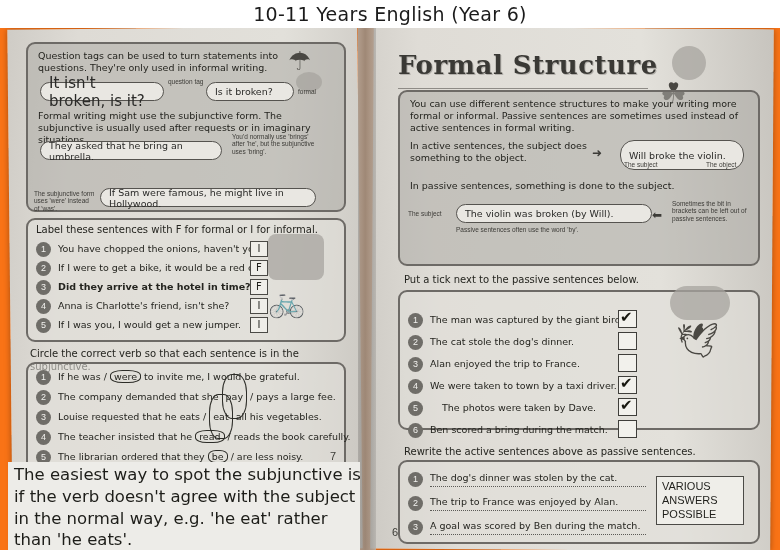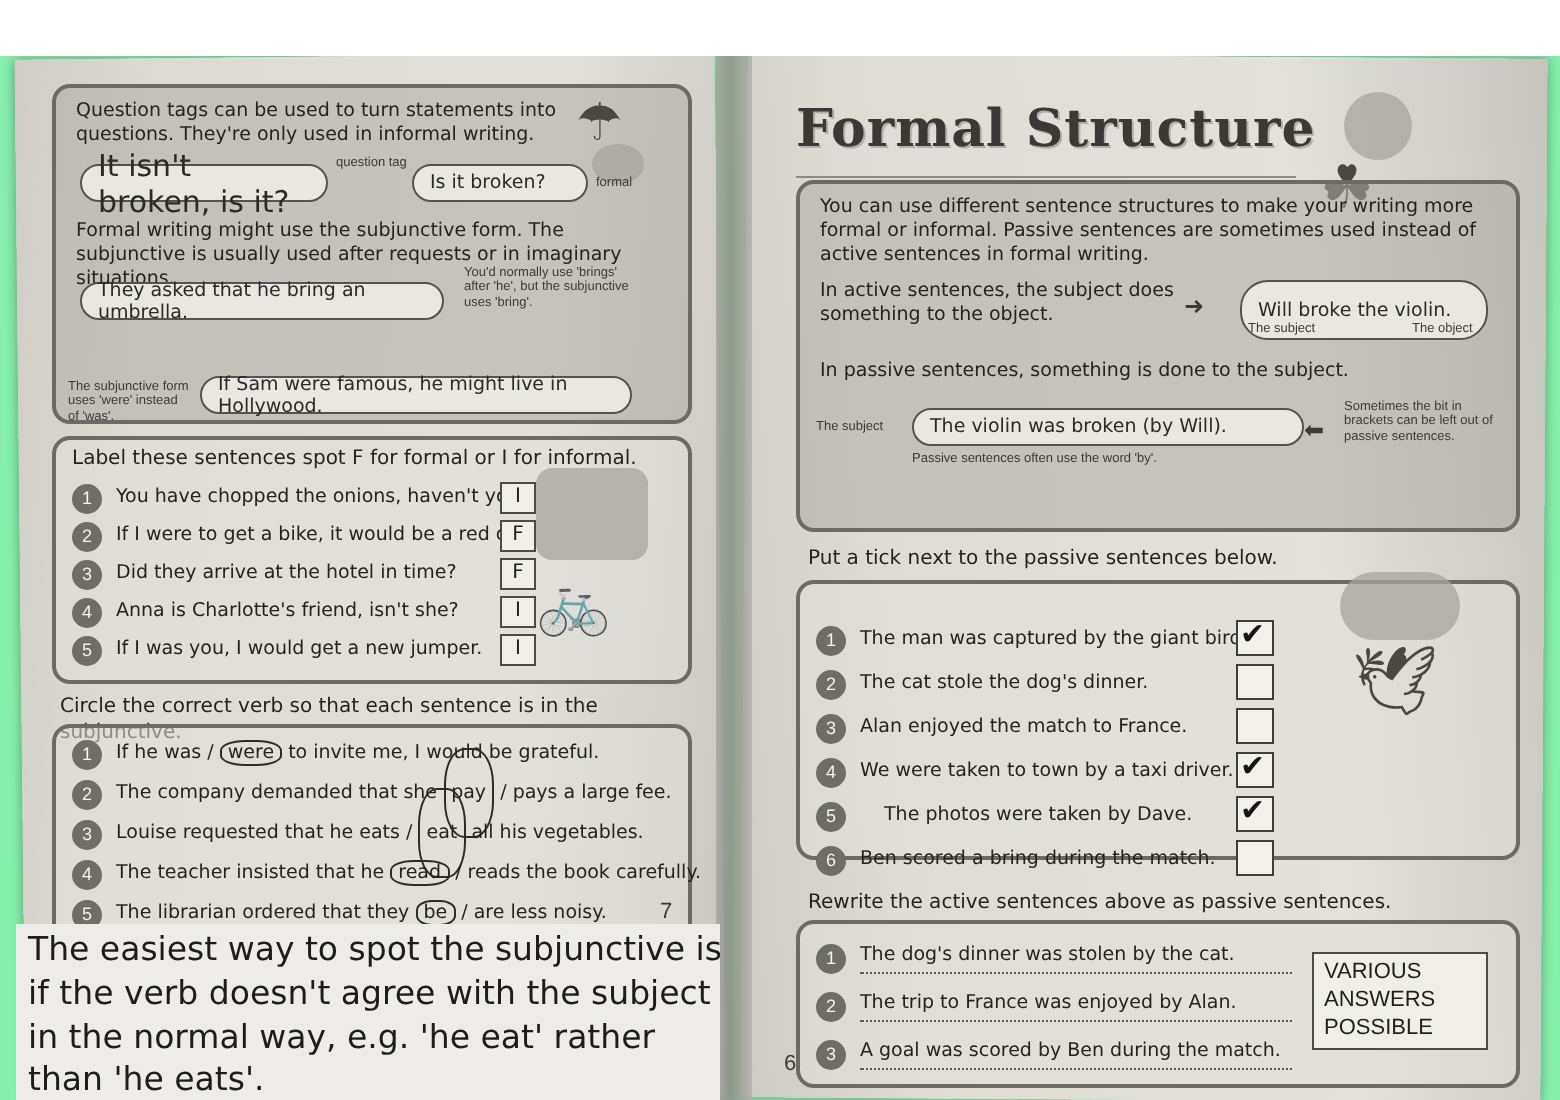--- a/index.html
+++ b/index.html
@@ -31,21 +31,21 @@
     font-family: "DejaVu Sans", sans-serif;
     letter-spacing: 0.3px;
   }
   
   .photo {
     position: absolute;
     top: 28px;
     left: 0;
     width: 780px;
     height: 522px;
-    background: #86efac;
+    background: #f97316;
     overflow: hidden;
   }
   .page-sheet {
     position: absolute;
     background: #d8d6d1;
     box-shadow: 0 0 6px rgba(0,0,0,0.35);
   }
   
   .sheet-left {
     top: 0px;
@@ -224,20 +224,21 @@
     color: #1f1f1b;
     padding: 3px 5px;
     line-height: 1.25;
   }
 </style>
 </head>
 <body>
 
 <div id="page">
 
+  <div class="page-title">10-11 Years English (Year 6)</div>
 
   <div class="photo">
 
     <div class="page-sheet sheet-left"></div>
     <div class="page-sheet sheet-right"></div>
     <div class="gutter"></div>
 
     <div class="box box-dark" style="left:26px; top:14px; width:320px; height:170px;"></div>
 
     <div class="txt" style="left:38px; top:22px; width:250px; font-size:9.5px;">Question tags can be used to turn statements into questions.  They're only used in informal writing.</div>
@@ -252,32 +253,32 @@
 
     <div class="txt" style="left:38px; top:82px; width:280px; font-size:9.5px;">Formal writing might use the subjunctive form.  The subjunctive is usually used after requests or in imaginary situations.</div>
 
     <div class="tbox" style="left:40px; top:113px; width:182px; height:19px; font-size:9.5px;">They asked that he bring an umbrella.</div>
     <div class="smallcap" style="left:232px; top:105px; width:88px;">You'd normally use 'brings' after 'he', but the subjunctive uses 'bring'.</div>
 
     <div class="smallcap" style="left:34px; top:162px; width:62px;">The subjunctive form uses 'were' instead of 'was'.</div>
     <div class="tbox" style="left:100px; top:160px; width:216px; height:19px; font-size:9.5px;">If Sam were famous, he might live in Hollywood.</div>
 
     <div class="box" style="left:26px; top:190px; width:320px; height:124px;"></div>
-    <div class="txt" style="left:36px; top:196px; width:300px; font-size:10px;">Label these sentences spot F for formal or I for informal.</div>
+    <div class="txt" style="left:36px; top:196px; width:300px; font-size:10px;">Label these sentences with F for formal or I for informal.</div>
 
     <div class="num" style="left:36px; top:214px;">1</div>
     <div class="qline" style="left:58px; top:215px;">You have chopped the onions, haven't you?</div>
     <div class="ansbox" style="left:250px; top:213px;">I</div>
 
     <div class="num" style="left:36px; top:233px;">2</div>
     <div class="qline" style="left:58px; top:234px;">If I were to get a bike, it would be a red one.</div>
     <div class="ansbox" style="left:250px; top:232px;">F</div>
 
     <div class="num" style="left:36px; top:252px;">3</div>
-    <div class="qline" style="left:58px; top:253px;">Did they arrive at the hotel in time?</div>
+    <div class="qline" style="left:58px; top:253px;font-weight:bold;">Did they arrive at the hotel in time?</div>
     <div class="ansbox" style="left:250px; top:251px;">F</div>
 
     <div class="num" style="left:36px; top:271px;">4</div>
     <div class="qline" style="left:58px; top:272px;">Anna is Charlotte's friend, isn't she?</div>
     <div class="ansbox" style="left:250px; top:270px;">I</div>
 
     <div class="num" style="left:36px; top:290px;">5</div>
     <div class="qline" style="left:58px; top:291px;">If I was you, I would get a new jumper.</div>
     <div class="ansbox" style="left:250px; top:289px;">I</div>
 
@@ -368,21 +369,21 @@
     <div class="num" style="left:408px; top:285px;">1</div>
     <div class="qline" style="left:430px; top:286px;">The man was captured by the giant bird.</div>
     <div class="tickbox" style="left:618px; top:282px;"></div>
     <div class="tickmark" style="left:620px; top:281px;">✔</div>
 
     <div class="num" style="left:408px; top:307px;">2</div>
     <div class="qline" style="left:430px; top:308px;">The cat stole the dog's dinner.</div>
     <div class="tickbox" style="left:618px; top:304px;"></div>
 
     <div class="num" style="left:408px; top:329px;">3</div>
-    <div class="qline" style="left:430px; top:330px;">Alan enjoyed the match to France.</div>
+    <div class="qline" style="left:430px; top:330px;">Alan enjoyed the trip to France.</div>
     <div class="tickbox" style="left:618px; top:326px;"></div>
 
     <div class="num" style="left:408px; top:351px;">4</div>
     <div class="qline" style="left:430px; top:352px;">We were taken to town by a taxi driver.</div>
     <div class="tickbox" style="left:618px; top:348px;"></div>
     <div class="tickmark" style="left:620px; top:347px;">✔</div>
 
     <div class="num" style="left:408px; top:373px;">5</div>
     <div class="qline" style="left:442px; top:374px;">The photos were taken by Dave.</div>
     <div class="tickbox" style="left:618px; top:370px;"></div>

